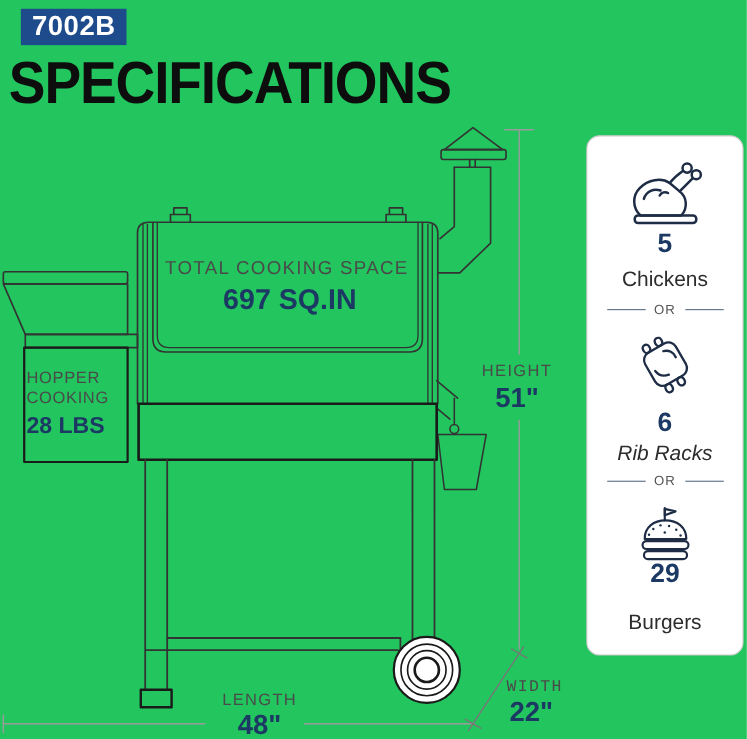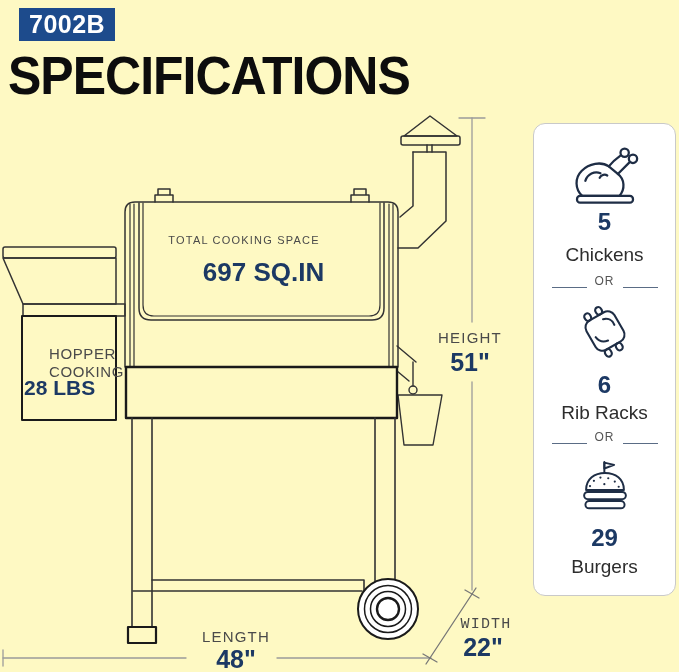--- a/index.html
+++ b/index.html
@@ -1,46 +1,46 @@
 <!DOCTYPE html>
 <html><head>
 <meta charset="utf-8">
 <style>
   html,body{margin:0;padding:0;background:#fff;}
-  #stage{position:relative;width:679px;height:672px;background:#fef9c3;overflow:hidden;
+  #stage{position:relative;width:679px;height:672px;background:#22c55e;overflow:hidden;
          font-family:"Liberation Sans",sans-serif;}
   .abs{position:absolute;}
   
   .badge{left:19px;top:8px;background:#1d4b8c;color:#fff;font-weight:bold;
          font-size:25px;line-height:33px;padding:0 10px;letter-spacing:0.5px;}
   .title{left:8px;top:44px;color:#0d0d0d;font-size:50px;font-weight:900;
          letter-spacing:-1px;transform:scaleY(1.08);transform-origin:top left;white-space:nowrap;}
   
   svg.diagram{left:0;top:0;width:679px;height:672px;}
   
   .lbl{color:#4a4a4a;font-size:15px;letter-spacing:1.2px;text-align:center;white-space:nowrap;}
   .val{color:#1c3964;font-size:25px;font-weight:bold;text-align:center;white-space:nowrap;}
-  .cook-label{left:138px;top:234px;width:212px;font-size:11px;}
+  .cook-label{left:150px;top:234px;width:212px;font-size:17px;}
   .cook-value{left:138px;top:257px;width:251px;font-size:26px;}
-  .hopper-label{left:24px;top:345px;width:67px;line-height:18px;letter-spacing:0.6px;margin-left:25px;}
+  .hopper-label{left:24px;top:335px;width:67px;line-height:18px;letter-spacing:0.6px;}
   .hopper-value{left:24px;top:376px;width:71px;font-size:21px;}
   .height-label{left:430px;top:329px;width:80px;}
   .height-value{left:430px;top:348px;width:80px;}
   .length-label{left:196px;top:628px;width:80px;}
   .length-value{left:196px;top:645px;width:80px;}
   .width-label{left:446px;top:616px;width:80px;font-family:Liberation Mono, monospace;}
   .width-value{left:443px;top:633px;width:80px;}
   
   .panel{left:533px;top:123px;width:143px;height:473px;background:#fff;
          border:1.5px solid #c9c9c9;border-radius:12px;box-sizing:border-box;}
   .panel .row{position:absolute;left:0;right:0;text-align:center;}
   .cap-icon{display:flex;justify-content:center;}
   .cap-count{color:#1c3964;font-size:24px;font-weight:bold;}
   .cap-label{color:#2d2d2d;font-size:19px;}
-  .divider{display:flex;align-items:flex-end;justify-content:center;gap:8px;}
+  .divider{display:flex;align-items:center;justify-content:center;gap:8px;}
   .divider .line{width:35px;height:0;border-top:1px solid #5a6c85;}
   .divider .or{color:#555;font-size:12px;letter-spacing:1px;}
 </style>
 </head>
 <body>
 
 <div id="stage">
 
   <svg class="abs diagram" viewBox="0 0 679 672" fill="none" stroke-linecap="round" stroke-linejoin="round">
 
@@ -156,21 +156,21 @@
           <rect x="34" y="15" width="9" height="11" rx="4.5"></rect>
           <rect x="52" y="15" width="9" height="11" rx="4.5"></rect>
           <rect x="34" y="74" width="9" height="11" rx="4.5"></rect>
           <rect x="52" y="74" width="9" height="11" rx="4.5"></rect>
           <path d="M56,34 C63,36 67,42 66,49"></path>
           <path d="M34,51 C35,58 40,63 47,64"></path>
         </g>
       </svg>
     </div>
     <div class="row cap-count" style="top:247px;">6</div>
-    <div class="row cap-label" style="top:278px;">Rib Racks</div>
+    <div class="row cap-label" style="top:278px;font-style:italic;">Rib Racks</div>
 
     <div class="row divider" style="top:306px;">
       <span class="line"></span>
       <span class="or">OR</span>
       <span class="line"></span>
     </div>
 
     <div class="row cap-icon" style="top:336px;">
       <svg width="66" height="60" viewBox="0 0 100 92" fill="none" stroke="#1e2d45" stroke-width="3" stroke-linecap="round" stroke-linejoin="round">
         <path d="M49,3 V20"></path>
@@ -182,17 +182,17 @@
           <circle cx="55" cy="28" r="1.7"></circle>
             <circle cx="65" cy="33" r="1.7"></circle>
           <circle cx="27" cy="40" r="1.7"></circle>
             <circle cx="49" cy="37" r="1.7"></circle>
           <circle cx="71" cy="41" r="1.7"></circle>
         </g>
         <rect x="18" y="49" width="64" height="11" rx="5.5"></rect>
         <rect x="20" y="63" width="60" height="11" rx="5.5"></rect>
       </svg>
     </div>
-    <div class="row cap-count" style="top:400px;">29</div>
+    <div class="row cap-count" style="top:384px;">29</div>
     <div class="row cap-label" style="top:432px;">Burgers</div>
   </div>
 
 </div>
 
 </body></html>

